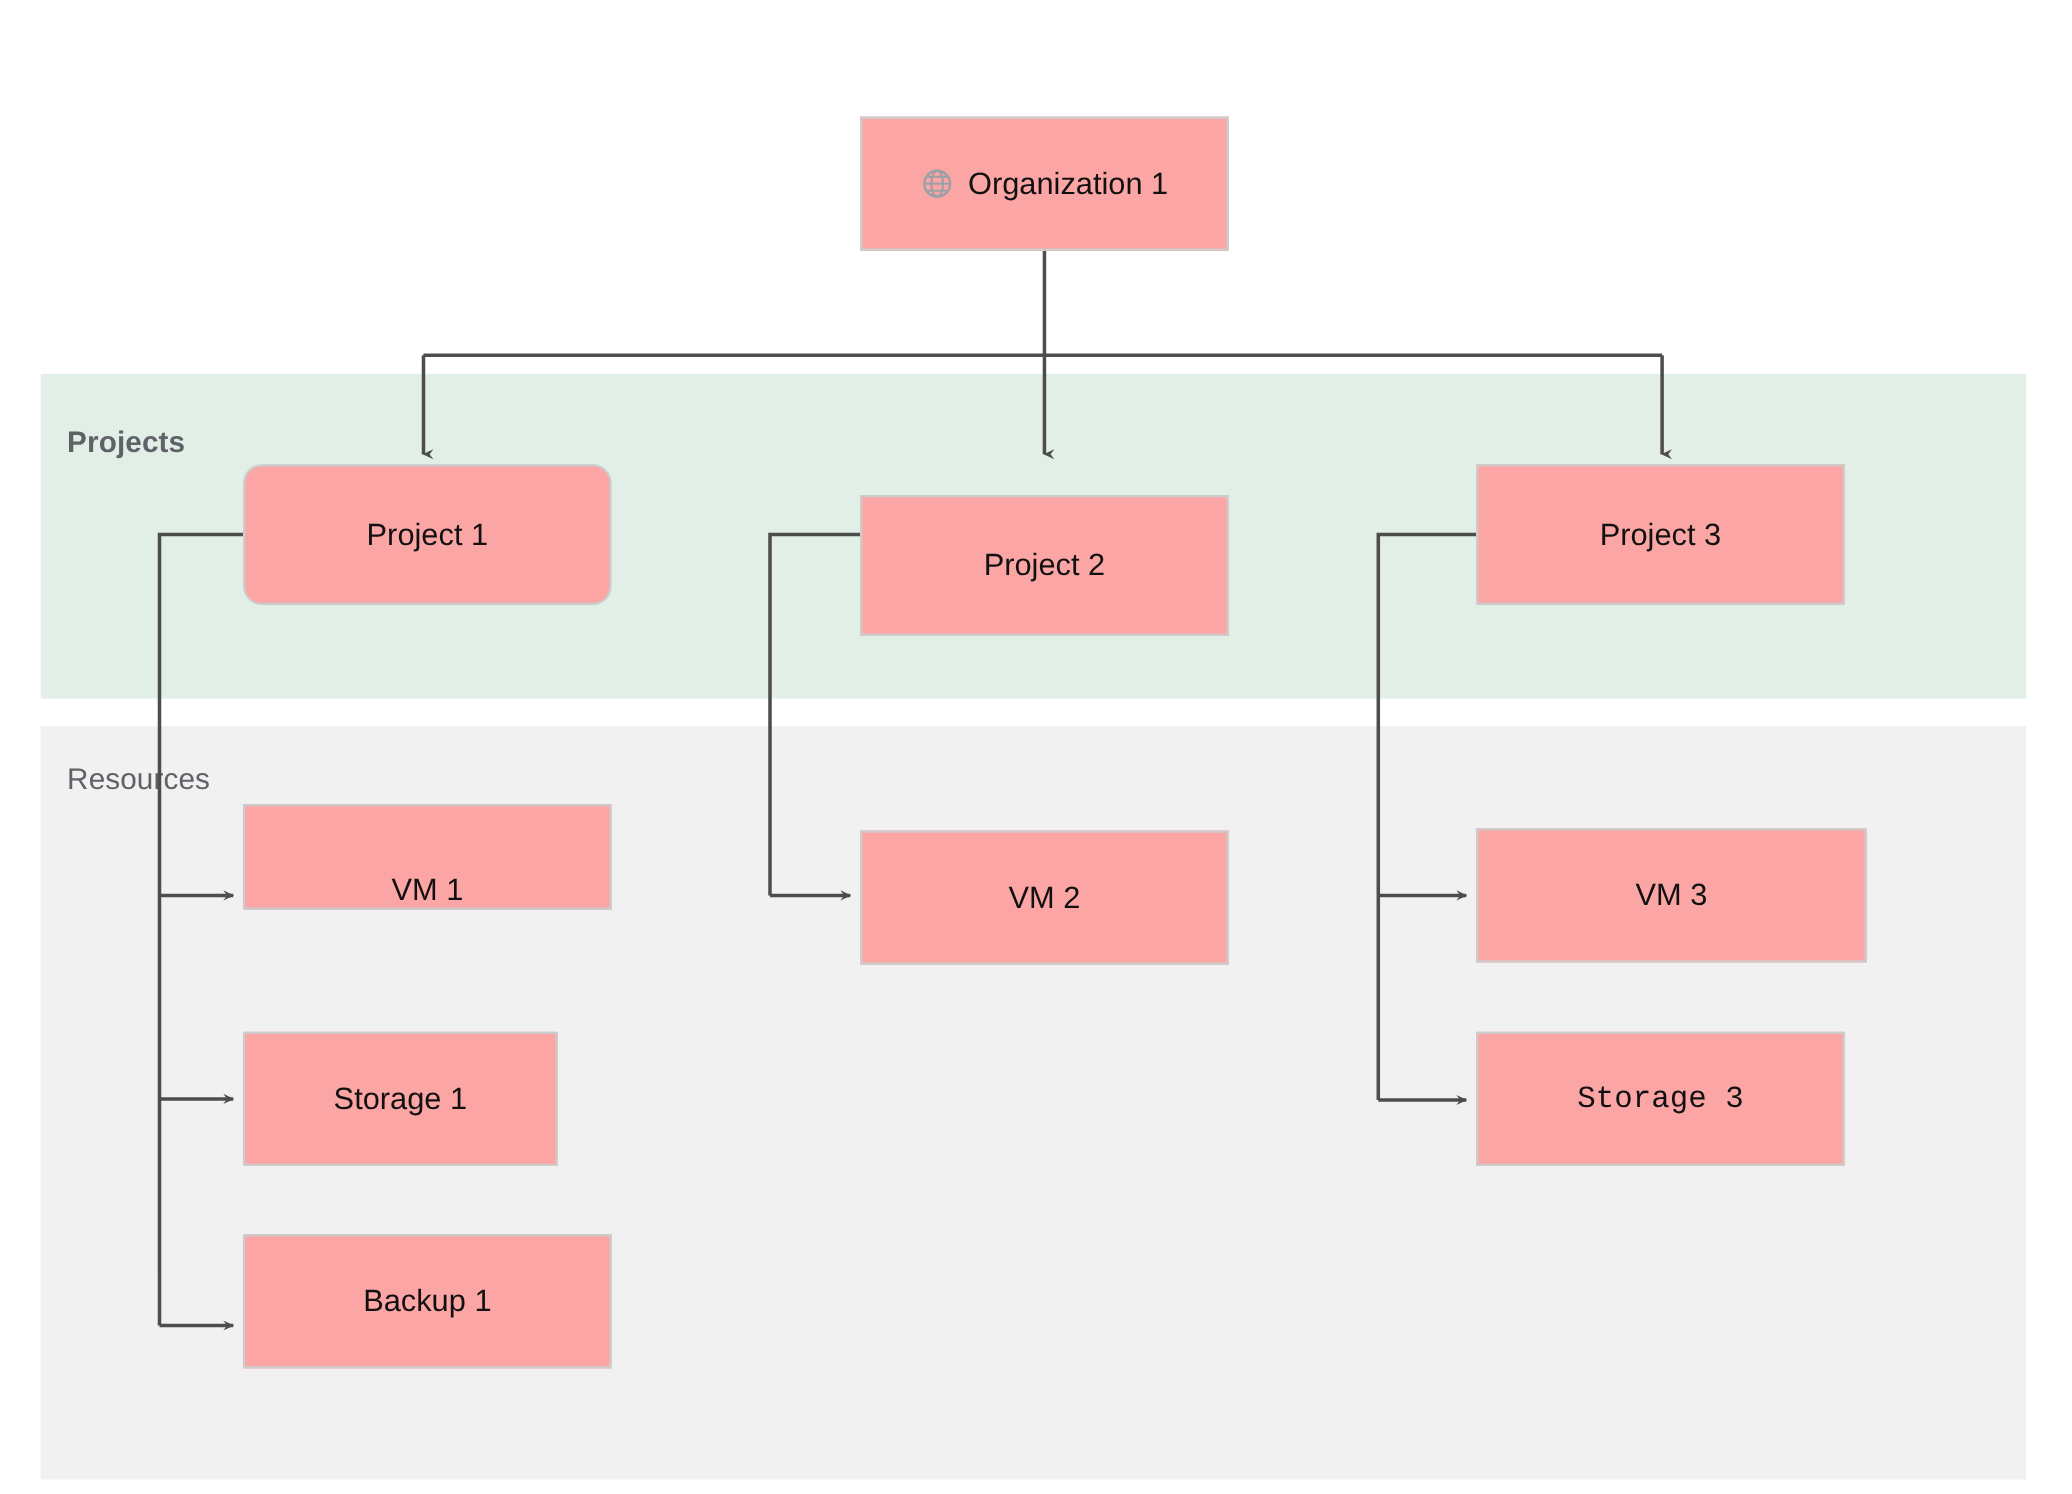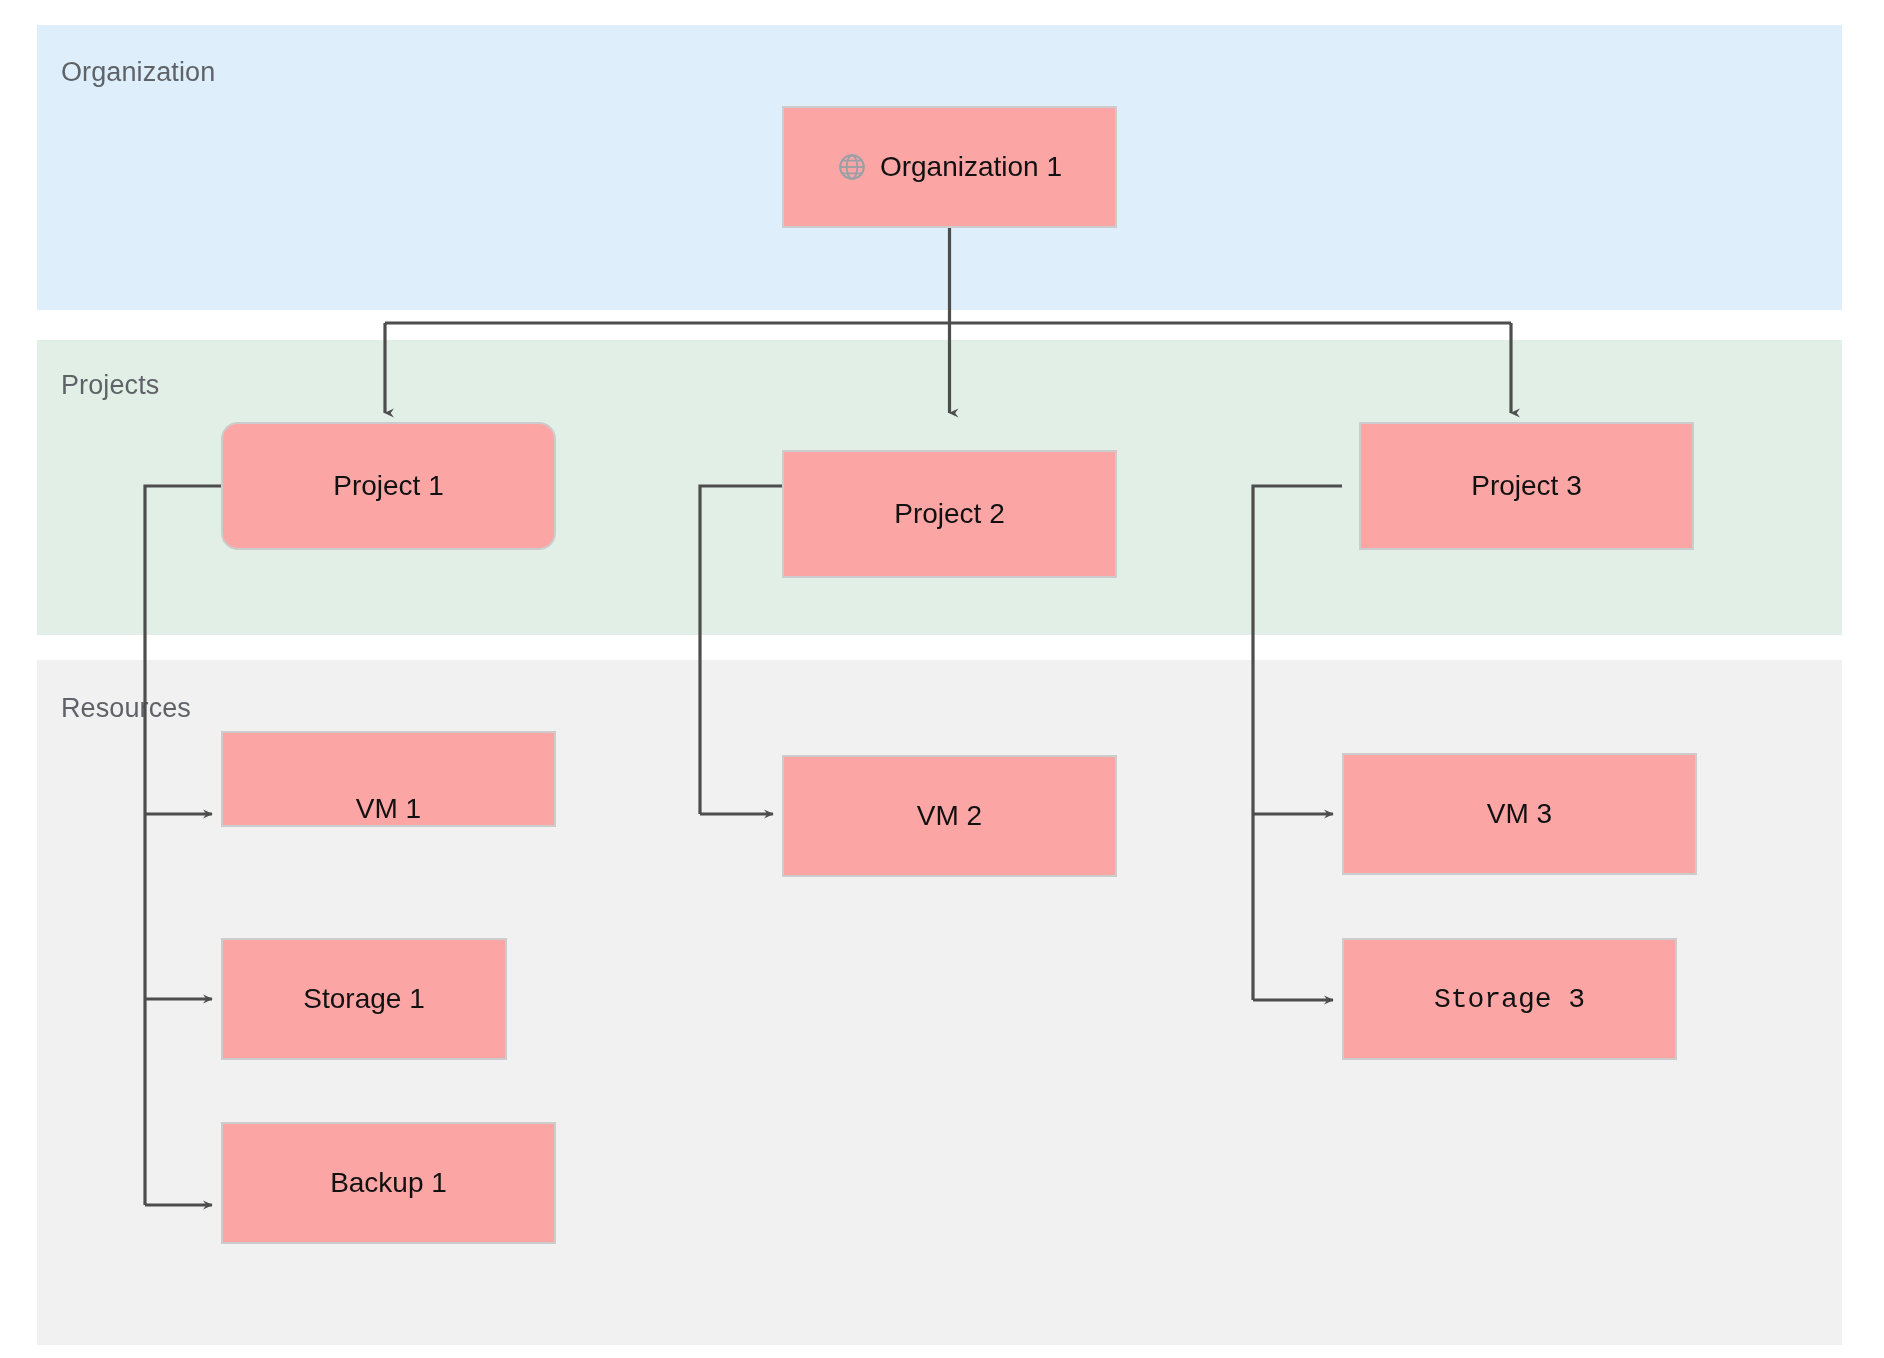--- a/index.html
+++ b/index.html
@@ -26,21 +26,21 @@
     left:24px;
     font-size:27px;
     color:#5f6368;
     letter-spacing:.1px;
     white-space:nowrap;
   }
   #band-organization{top:25px;height:285px;background:#deeffb;}
   #band-projects{top:340px;height:295px;background:#e2efe6;}
   #band-resources{top:660px;height:685px;background:#f1f1f1;}
   #band-organization .band-label{top:32px;}
-  #band-projects .band-label{top:30px;}
+  #band-projects .band-label{top:47px;font-weight:bold;}
   #band-resources .band-label{top:33px;}
 
   svg#wires{
     position:absolute;
     left:0;top:0;
     width:1884px;height:1358px;
     pointer-events:none;
   }
 
   .node{
@@ -61,36 +61,33 @@
     width:30px;height:30px;
     margin-right:13px;
     vertical-align:middle;
     flex:0 0 auto;
   }
   .node-icon svg{display:block;width:30px;height:30px;}
 
   #node-org{left:782px;top:106px;width:335px;height:122px;}
   #node-project-1{left:221px;top:422px;width:335px;height:128px;border-radius:17px;}
   #node-project-2{left:782px;top:422px;width:335px;height:128px;margin-top:28px;}
-  #node-project-3{left:1342px;top:422px;width:335px;height:128px;margin-left:17px;}
+  #node-project-3{left:1342px;top:422px;width:335px;height:128px;}
   #node-vm-1{left:221px;top:731px;width:335px;height:96px;align-items:flex-end;}
   #node-storage-1{left:221px;top:938px;width:286px;height:122px;}
   #node-backup-1{left:221px;top:1122px;width:335px;height:122px;}
   #node-vm-2{left:782px;top:755px;width:335px;height:122px;}
   #node-vm-3{left:1342px;top:753px;width:355px;height:122px;}
   #node-storage-3{left:1342px;top:938px;width:335px;height:122px;font-family:Liberation Mono, monospace;}
 </style>
 </head>
 <body>
 
 <div id="canvas">
 
-  <div class="band" id="band-organization">
-    <span class="band-label">Organization</span>
-  </div>
 
   <div class="band" id="band-projects">
     <span class="band-label">Projects</span>
   </div>
 
   <div class="band" id="band-resources">
     <span class="band-label">Resources</span>
   </div>
 
   <svg id="wires" viewBox="0 0 1884 1358">

